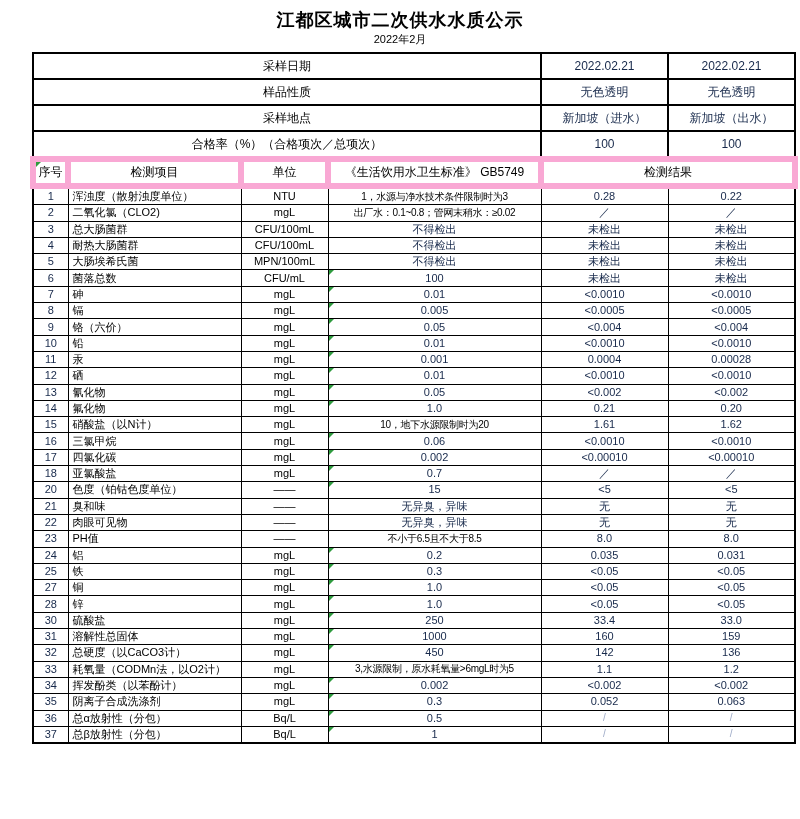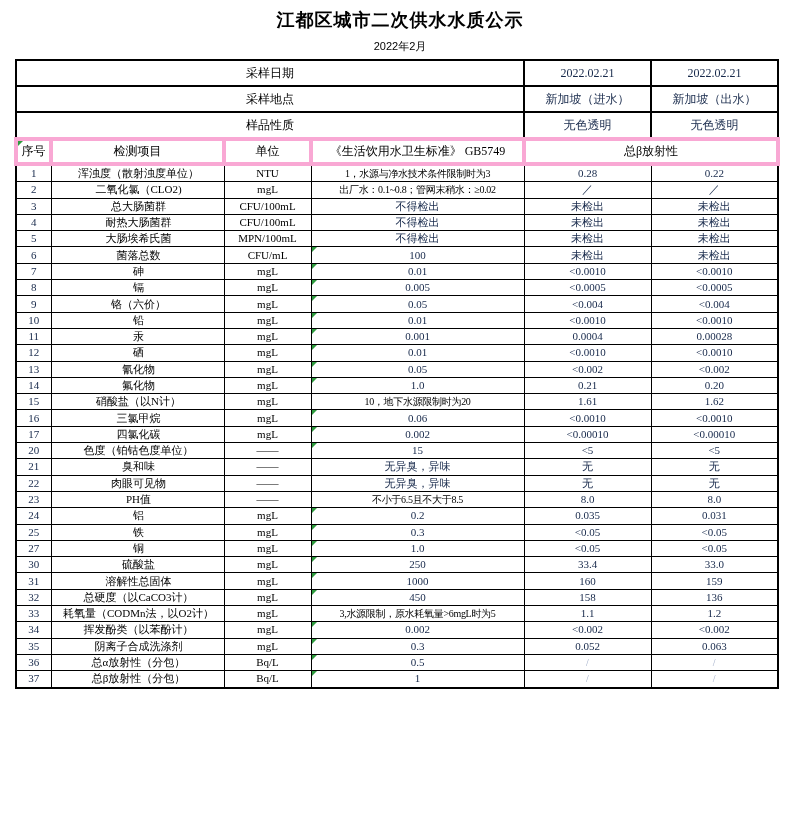--- a/index.html
+++ b/index.html
@@ -15,61 +15,59 @@
     margin:0;
     padding-top:8px;
     text-align:center;
     font-size:18px;
     font-weight:bold;
     letter-spacing:1px;
   }
   .subtitle{
     text-align:center;
     font-size:11px;
-    margin-top:7px;
     margin-bottom:5px;
   }
   table.main{
     border-collapse:collapse;
     table-layout:fixed;
-    margin-left:14px;
+    margin-left:30px;
     width:762px;
     border:2px solid #000;
-    font-family:Liberation Serif, serif;
   }
   td,th{
     padding:0 2px;
     overflow:hidden;
     white-space:nowrap;
     font-weight:normal;
     position:relative;
   }
   
   .info td{
     border:2px solid #000;
     height:24px;
     font-size:12px;
     text-align:center;
   }
   
   .colhead th{
-    border:4px solid #f9a8d4;
+    border:6px solid #f9a8d4;
     height:21px;
     font-size:12px;
     text-align:center;
   }
   
   #rows-body td{
     border:1px solid #000;
     height:15.3px;
     font-size:11px;
     line-height:1;
     text-align:center;
   }
-  #rows-body td.item{ text-align:center; padding-left:4px; }
+  #rows-body td.item{ text-align:left; padding-left:4px; }
   .num{ color:#16284a; }
   .small{ font-size:10px !important; letter-spacing:-0.3px; }
   .light-slash{ color:#9facc8; font-size:10px !important; }
   
   .flag::before{
     content:"";
     position:absolute;
     top:0;left:0;
     width:0;height:0;
     border-top:5px solid #2e9b3e;
@@ -93,38 +91,43 @@
       <col style="width:127px">
     </colgroup>
 
     <tbody id="info-body">
         <tr class="info">
           <td colspan="4">采样日期</td>
           <td class="num">2022.02.21</td>
           <td class="num">2022.02.21</td>
         </tr>
         <tr class="info">
+          <td colspan="4">样品性质</td>
+          <td class="num">无色透明</td>
+          <td class="num">无色透明</td>
+        </tr>
+        <tr class="info">
           <td colspan="4">采样地点</td>
           <td class="num">新加坡（进水）</td>
           <td class="num">新加坡（出水）</td>
         </tr>
         <tr class="info">
-          <td colspan="4">样品性质</td>
-          <td class="num">无色透明</td>
-          <td class="num">无色透明</td>
+          <td colspan="4">合格率（%）（合格项次／总项次）</td>
+          <td class="num">100</td>
+          <td class="num">100</td>
         </tr>
       </tbody>
 
     <tbody>
       <tr class="colhead">
         <th class="flag">序号</th>
         <th>检测项目</th>
         <th>单位</th>
         <th>《生活饮用水卫生标准》  GB5749</th>
-        <th colspan="2">总β放射性</th>
+        <th colspan="2">检测结果</th>
       </tr>
     </tbody>
 
     <tbody id="rows-body">
         <tr>
           <td class="num">1</td>
           <td class="item">浑浊度（散射浊度单位）</td>
           <td>NTU</td>
           <td class="small">1，水源与净水技术条件限制时为3</td>
           <td class="num">0.28</td>
@@ -252,20 +255,28 @@
         </tr>
         <tr>
           <td class="num">17</td>
           <td class="item">四氯化碳</td>
           <td>mgL</td>
           <td class="num flag">0.002</td>
           <td class="num">&lt;0.00010</td>
           <td class="num">&lt;0.00010</td>
         </tr>
         <tr>
+          <td class="num">18</td>
+          <td class="item">亚氯酸盐</td>
+          <td>mgL</td>
+          <td class="num flag">0.7</td>
+          <td class="num">／</td>
+          <td class="num">／</td>
+        </tr>
+        <tr>
           <td class="num">20</td>
           <td class="item">色度（铂钴色度单位）</td>
           <td>——</td>
           <td class="num flag">15</td>
           <td class="num">&lt;5</td>
           <td class="num">&lt;5</td>
         </tr>
         <tr>
           <td class="num">21</td>
           <td class="item">臭和味</td>
@@ -308,41 +319,49 @@
         </tr>
         <tr>
           <td class="num">27</td>
           <td class="item">铜</td>
           <td>mgL</td>
           <td class="num flag">1.0</td>
           <td class="num">&lt;0.05</td>
           <td class="num">&lt;0.05</td>
         </tr>
         <tr>
+          <td class="num">28</td>
+          <td class="item">锌</td>
+          <td>mgL</td>
+          <td class="num flag">1.0</td>
+          <td class="num">&lt;0.05</td>
+          <td class="num">&lt;0.05</td>
+        </tr>
+        <tr>
           <td class="num">30</td>
           <td class="item">硫酸盐</td>
           <td>mgL</td>
           <td class="num flag">250</td>
           <td class="num">33.4</td>
           <td class="num">33.0</td>
         </tr>
         <tr>
           <td class="num">31</td>
           <td class="item">溶解性总固体</td>
           <td>mgL</td>
           <td class="num flag">1000</td>
           <td class="num">160</td>
           <td class="num">159</td>
         </tr>
         <tr>
           <td class="num">32</td>
           <td class="item">总硬度（以CaCO3计）</td>
           <td>mgL</td>
           <td class="num flag">450</td>
-          <td class="num">158</td>
+          <td class="num">142</td>
           <td class="num">136</td>
         </tr>
         <tr>
           <td class="num">33</td>
           <td class="item">耗氧量（CODMn法，以O2计）</td>
           <td>mgL</td>
           <td class="small">3,水源限制，原水耗氧量&gt;6mgL时为5</td>
           <td class="num">1.1</td>
           <td class="num">1.2</td>
         </tr>

